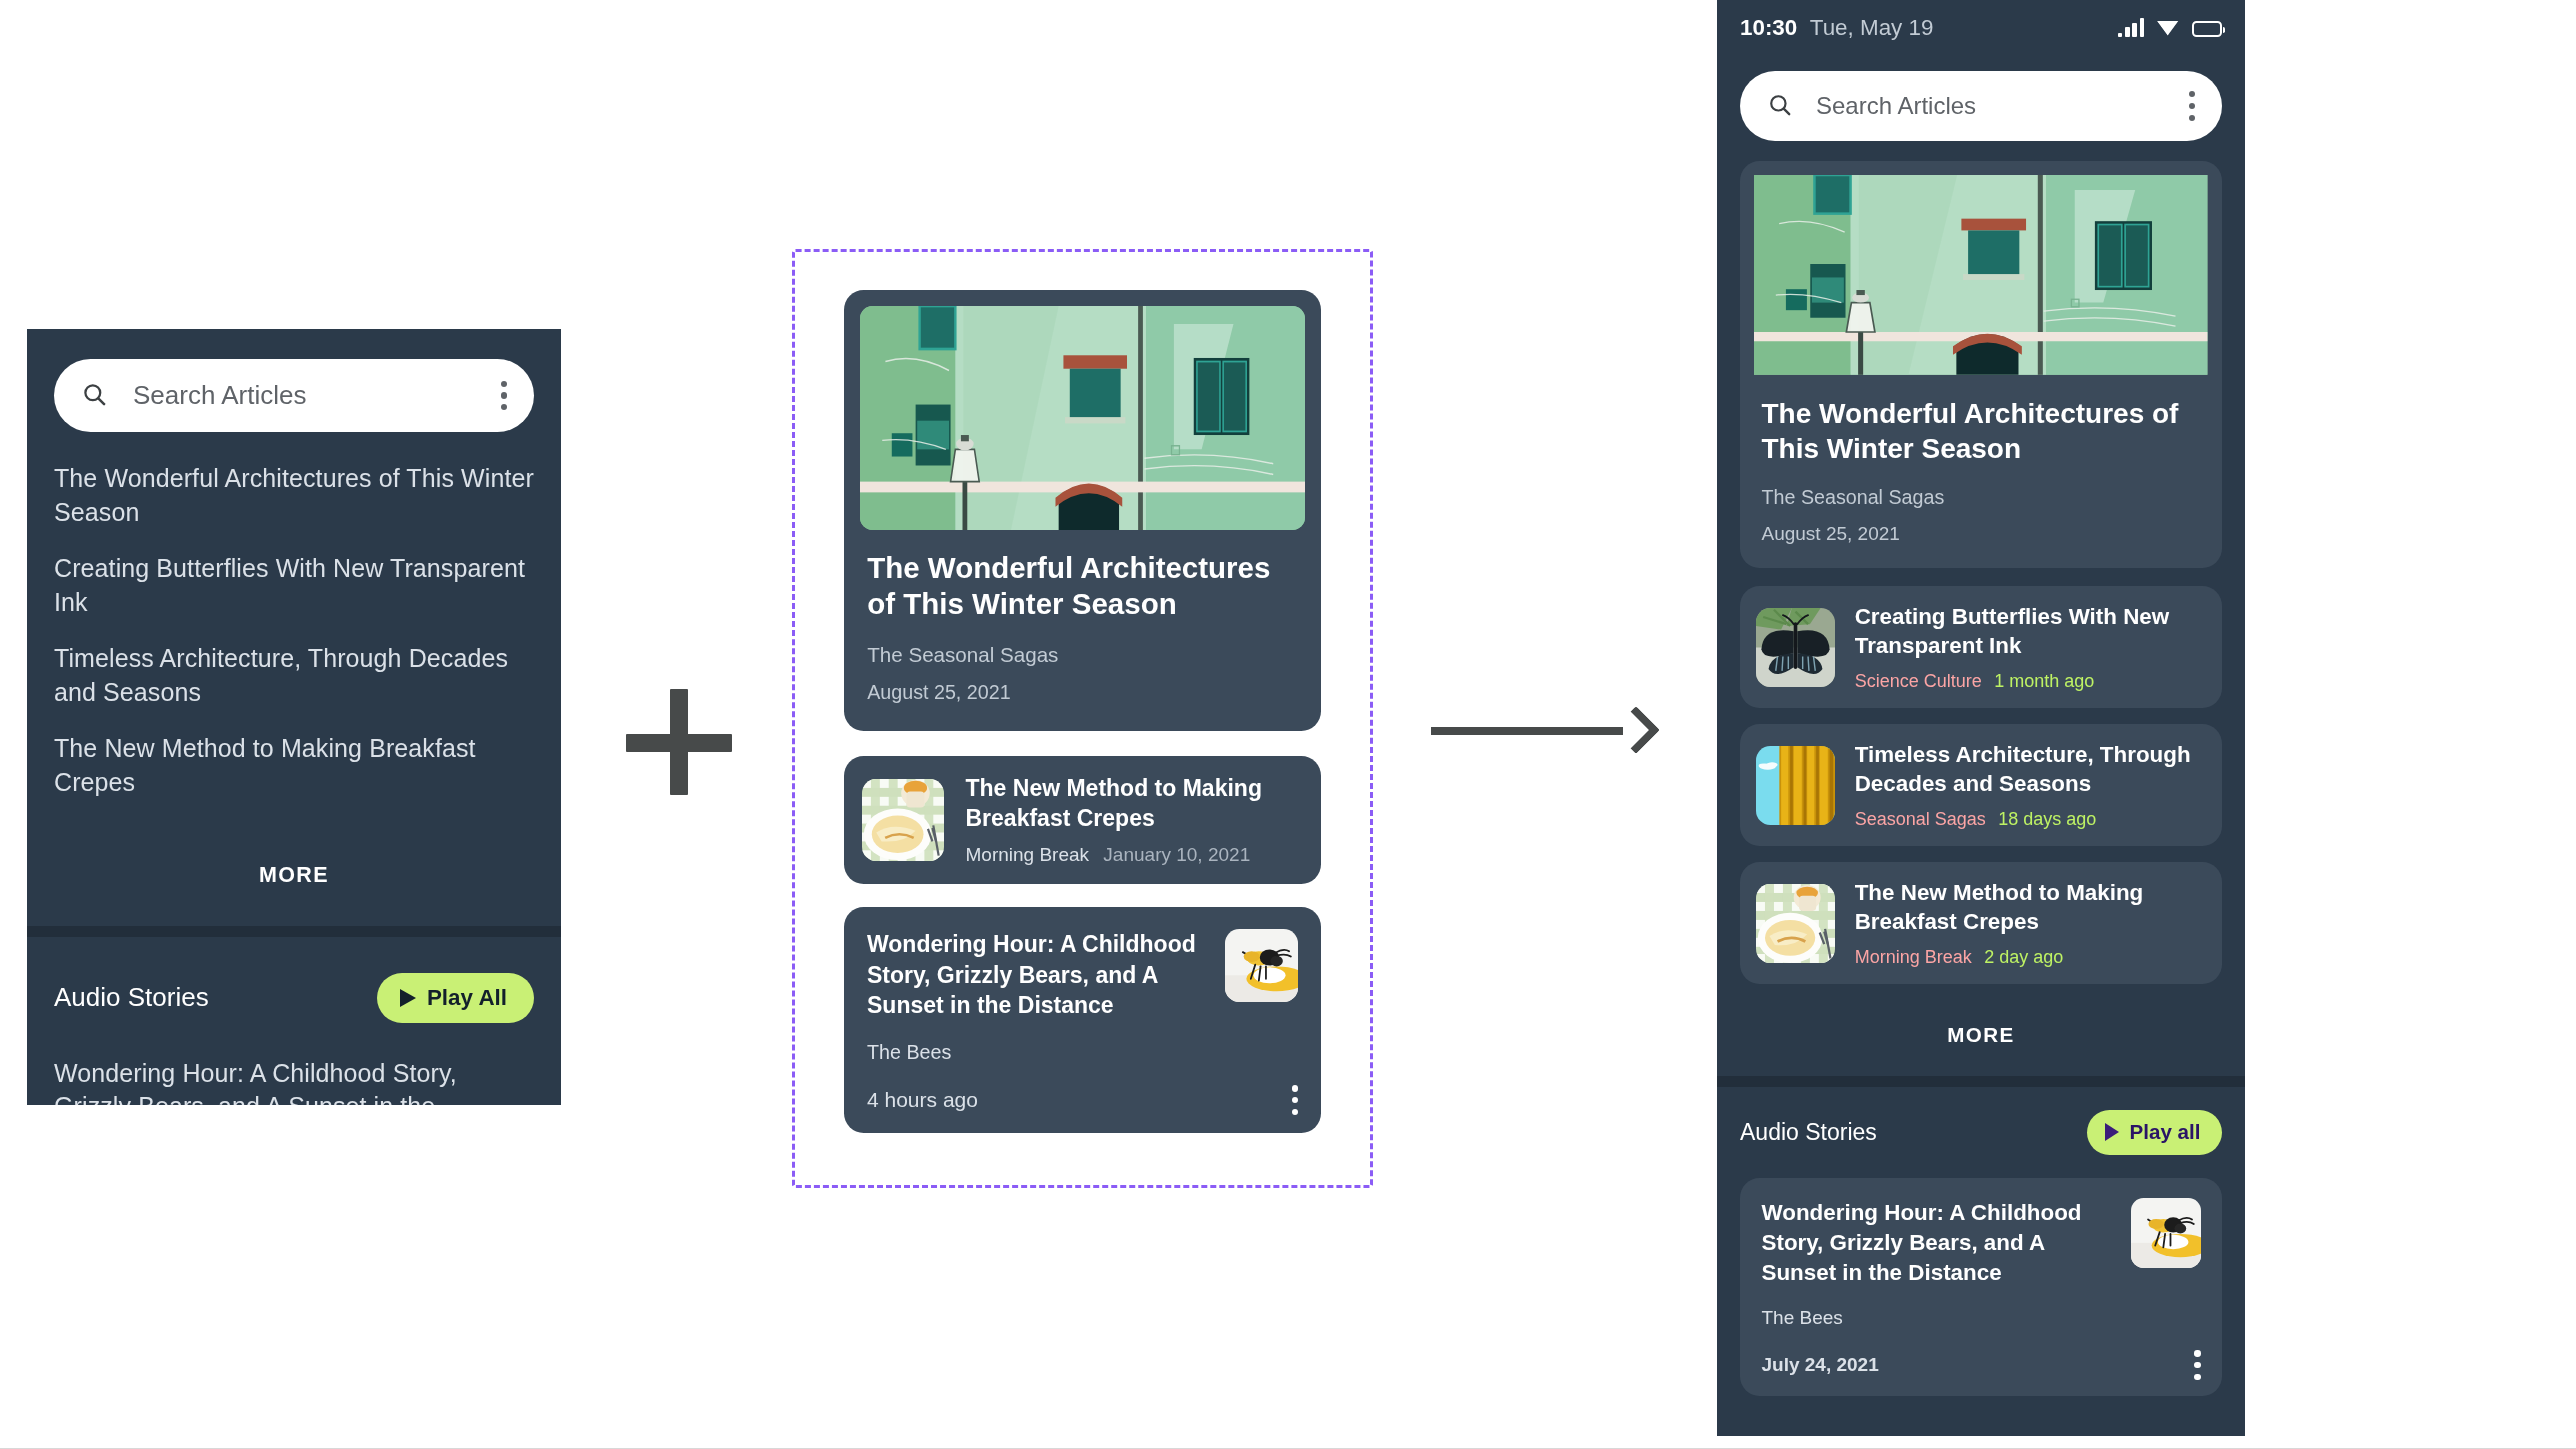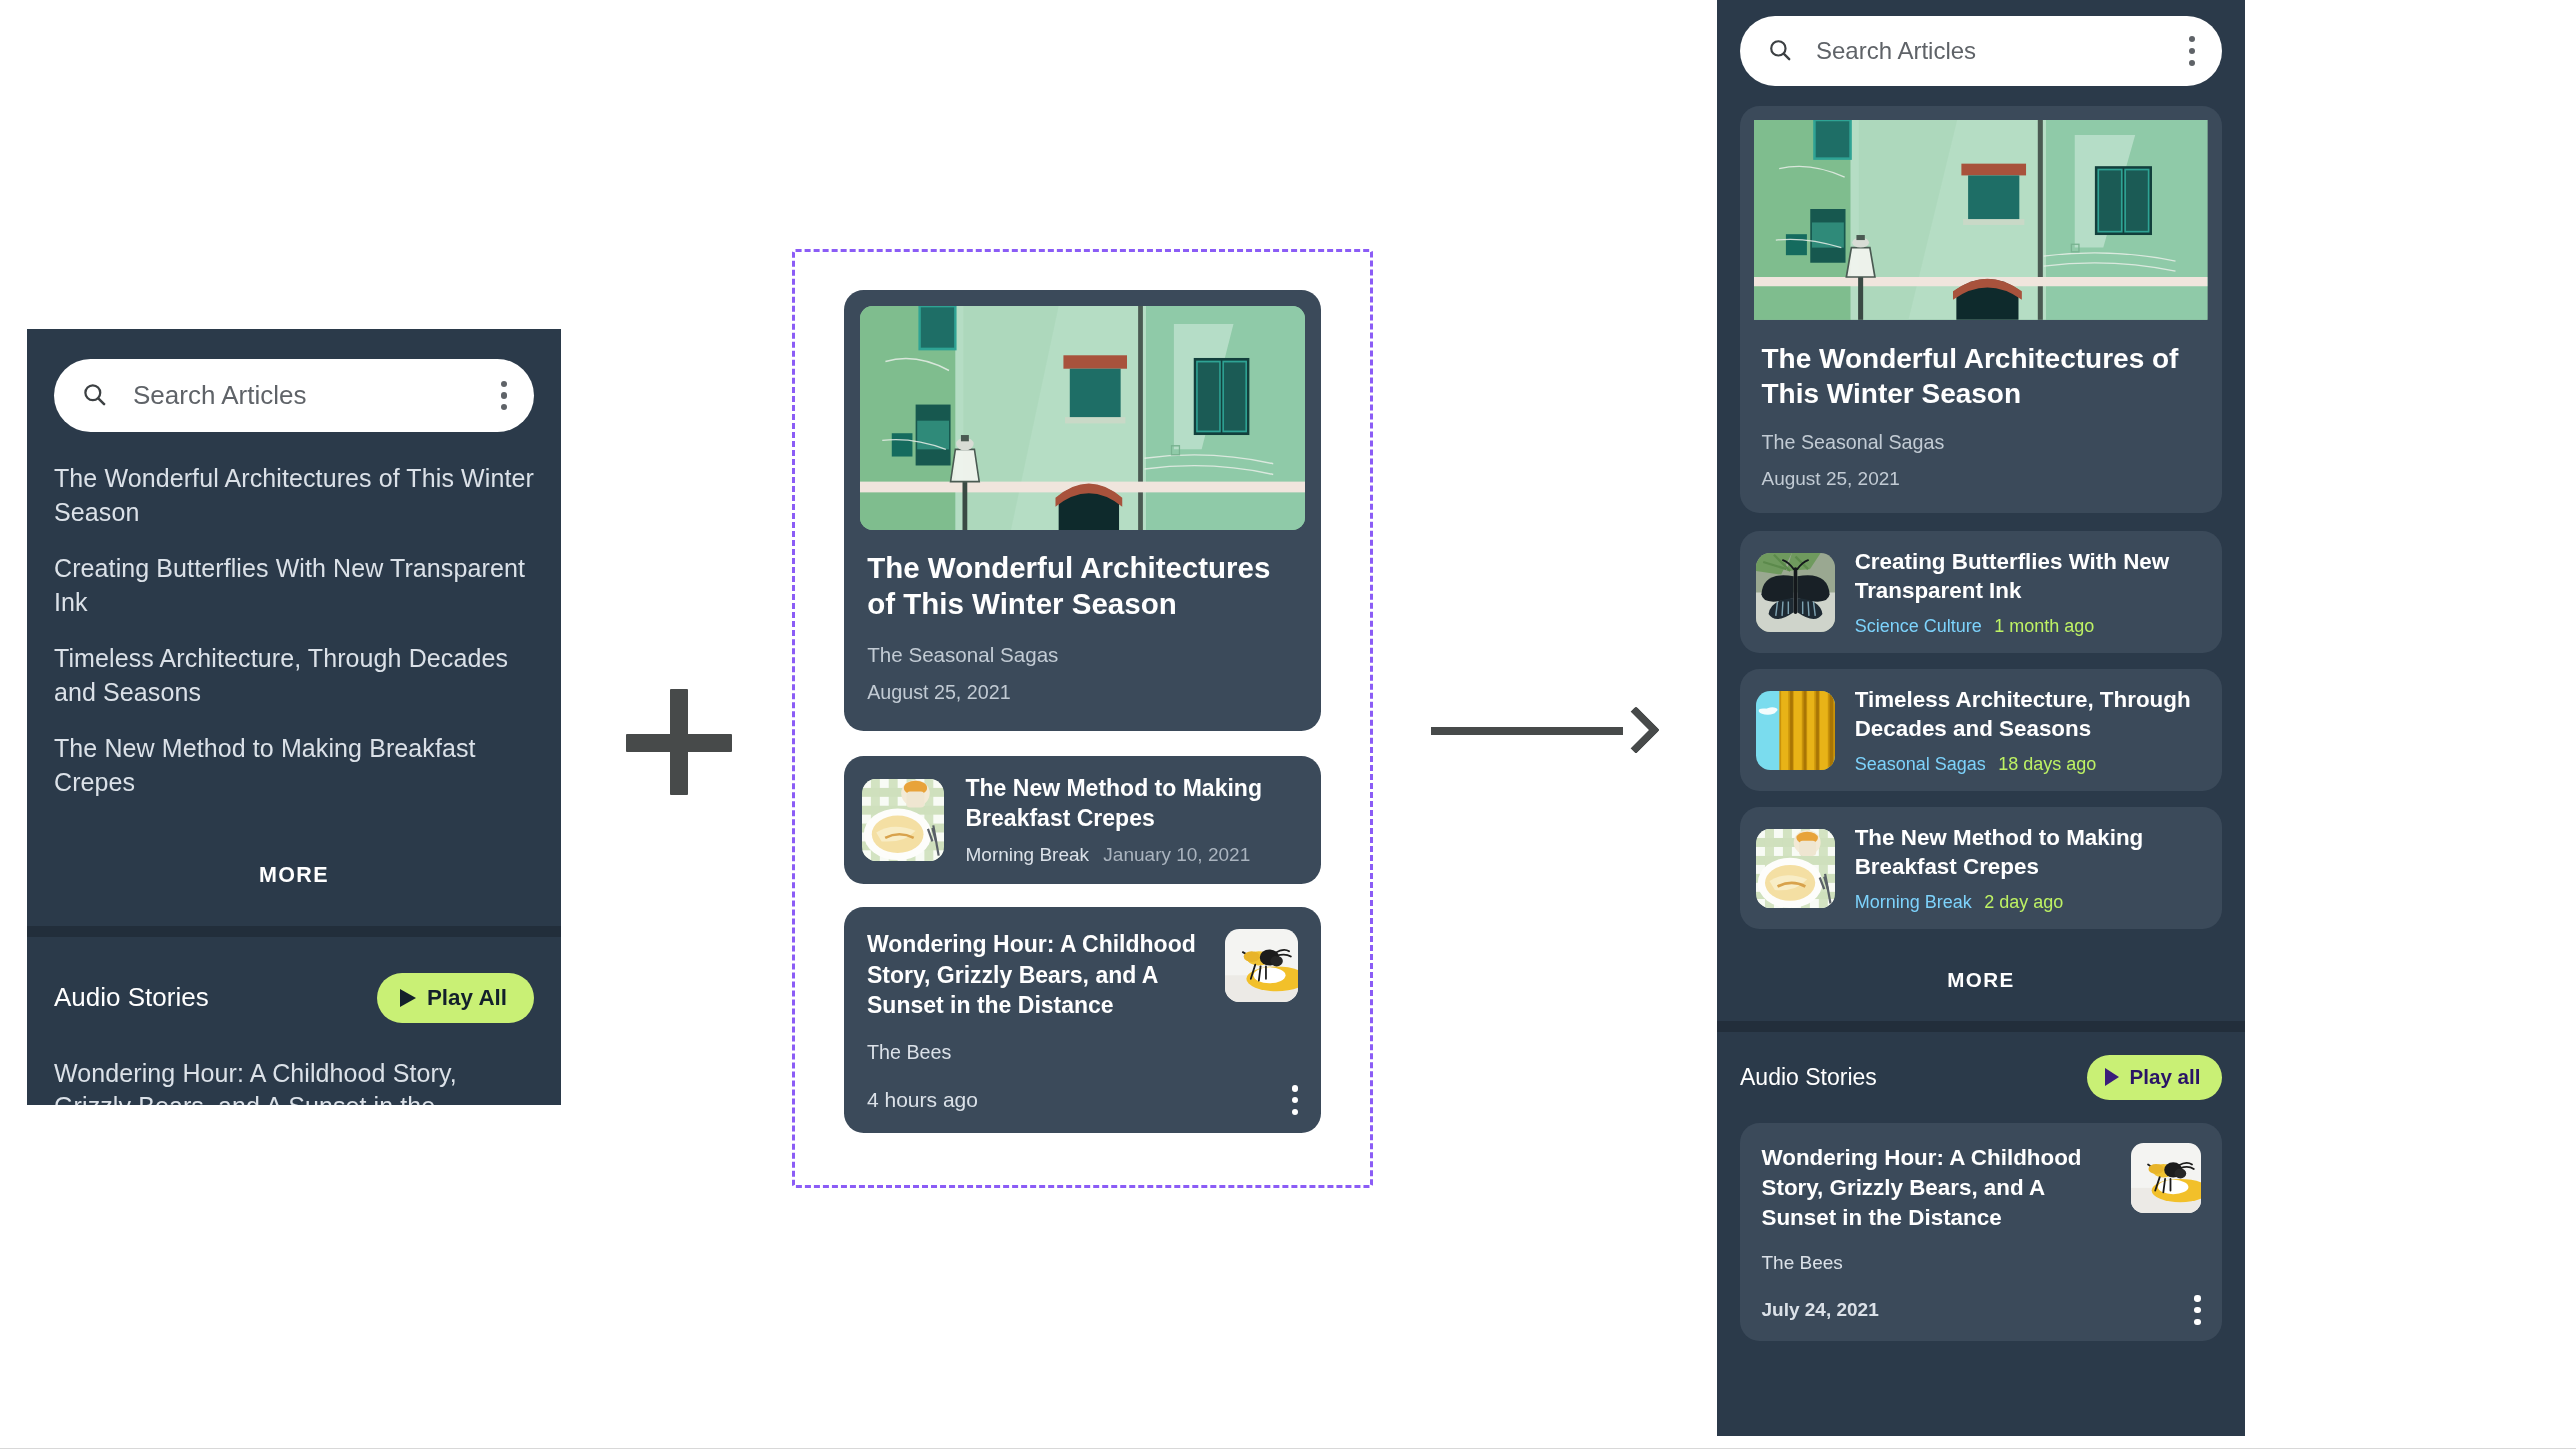--- a/index.html
+++ b/index.html
@@ -168,21 +168,21 @@
   .ph-hero-src { color:#c2cbd4; font-size:19.7px; margin:19.7px 7.2px 0 7.2px; }
   .ph-hero-date { color:#c2cbd4; font-size:19px; margin:14.3px 7.2px 0 7.2px; }
 
   .ph-item {
     background:#3b4a5a; border-radius:19.7px; display:flex; align-items:center;
     gap:19.7px; padding:16px; margin-bottom:16px;
   }
   .ph-item .thumb { width:79px; height:79px; }
   .ph-it-title { color:#ffffff; font-size:22.4px; font-weight:bold; line-height:1.3; }
   .ph-it-meta { margin-top:10.7px; display:flex; gap:12.5px; align-items:baseline; }
-  .ph-it-src { color:#7dd3fc; font-size:18px; }
+  .ph-it-src { color:#fca5a5; font-size:18px; }
   .ph-it-date { color:#bef264; font-size:18px; }
 
   .ph-more { text-align:center; color:#ffffff; font-size:20.6px; font-weight:bold; letter-spacing:1.4px; padding: 23px 0 29px 0; }
   .ph-divider { height:10.7px; }
 
   .ph-audio-sec { padding: 23px 23px 0 23px; }
   .ph-audio-head { display:flex; align-items:center; justify-content:space-between; margin-bottom:23px; }
   .ph-audio-title { color:#ffffff; font-size:23px; }
   .ph-pill { height:45px; padding: 0 21.5px 0 18px; font-size:20.6px; }
   .ph-pill .tri { border-width:9px 0 9px 14.3px; border-color: transparent transparent transparent #3a1d7a; }
@@ -379,20 +379,35 @@
     </div>
   </div>
 
   <div class="arrow">
     <span class="shaft"></span>
     <span class="head"></span>
   </div>
 
   <div class="phone">
 
+    <div class="statusbar">
+      <span class="sb-time">10:30</span>
+      <span class="sb-date">Tue, May 19</span>
+      <span class="sb-spacer"></span>
+      <span class="sb-icons">
+        <span class="sig">
+            <i></i>
+            <i></i>
+            <i></i>
+            <i></i>
+          </span>
+        <span class="wifi"></span>
+        <span class="batt"></span>
+      </span>
+    </div>
 
     <div class="ph-search">
       <span>
         <svg width="26" height="26" viewBox="0 0 24 24">
             <circle cx="10.5" cy="10.5" r="6.6" fill="none" stroke="#3c4043" stroke-width="2"></circle>
             <line x1="15.4" y1="15.4" x2="20.5" y2="20.5" stroke="#3c4043" stroke-width="2.2" stroke-linecap="round"></line>
           </svg>
       </span>
       <span class="sv">Search Articles</span>
       <span class="kebab">

